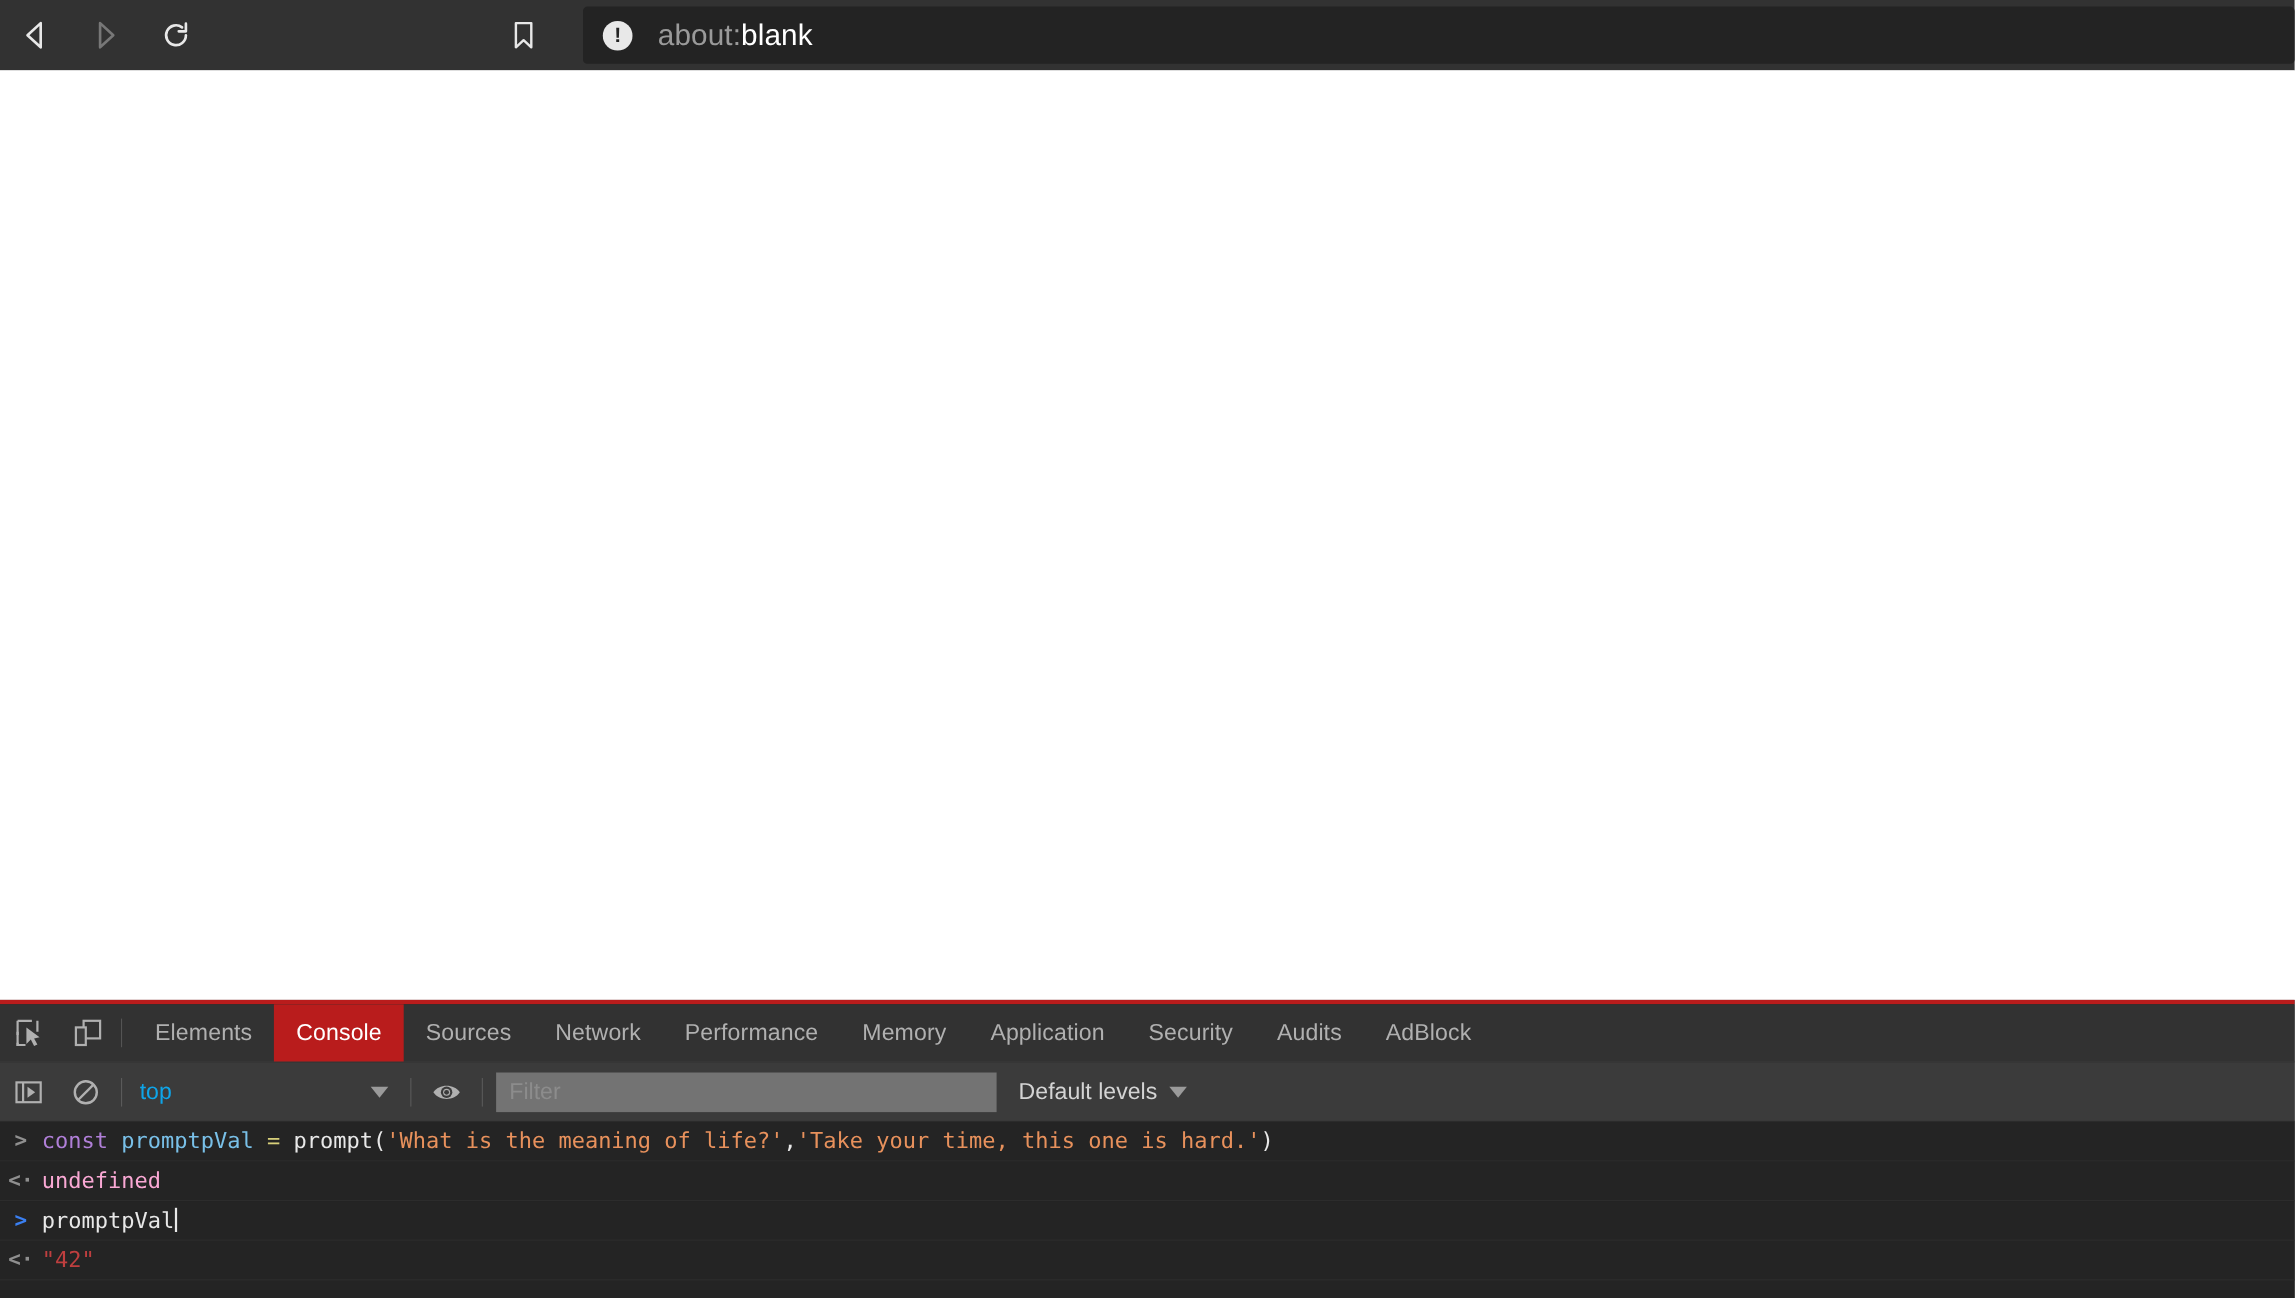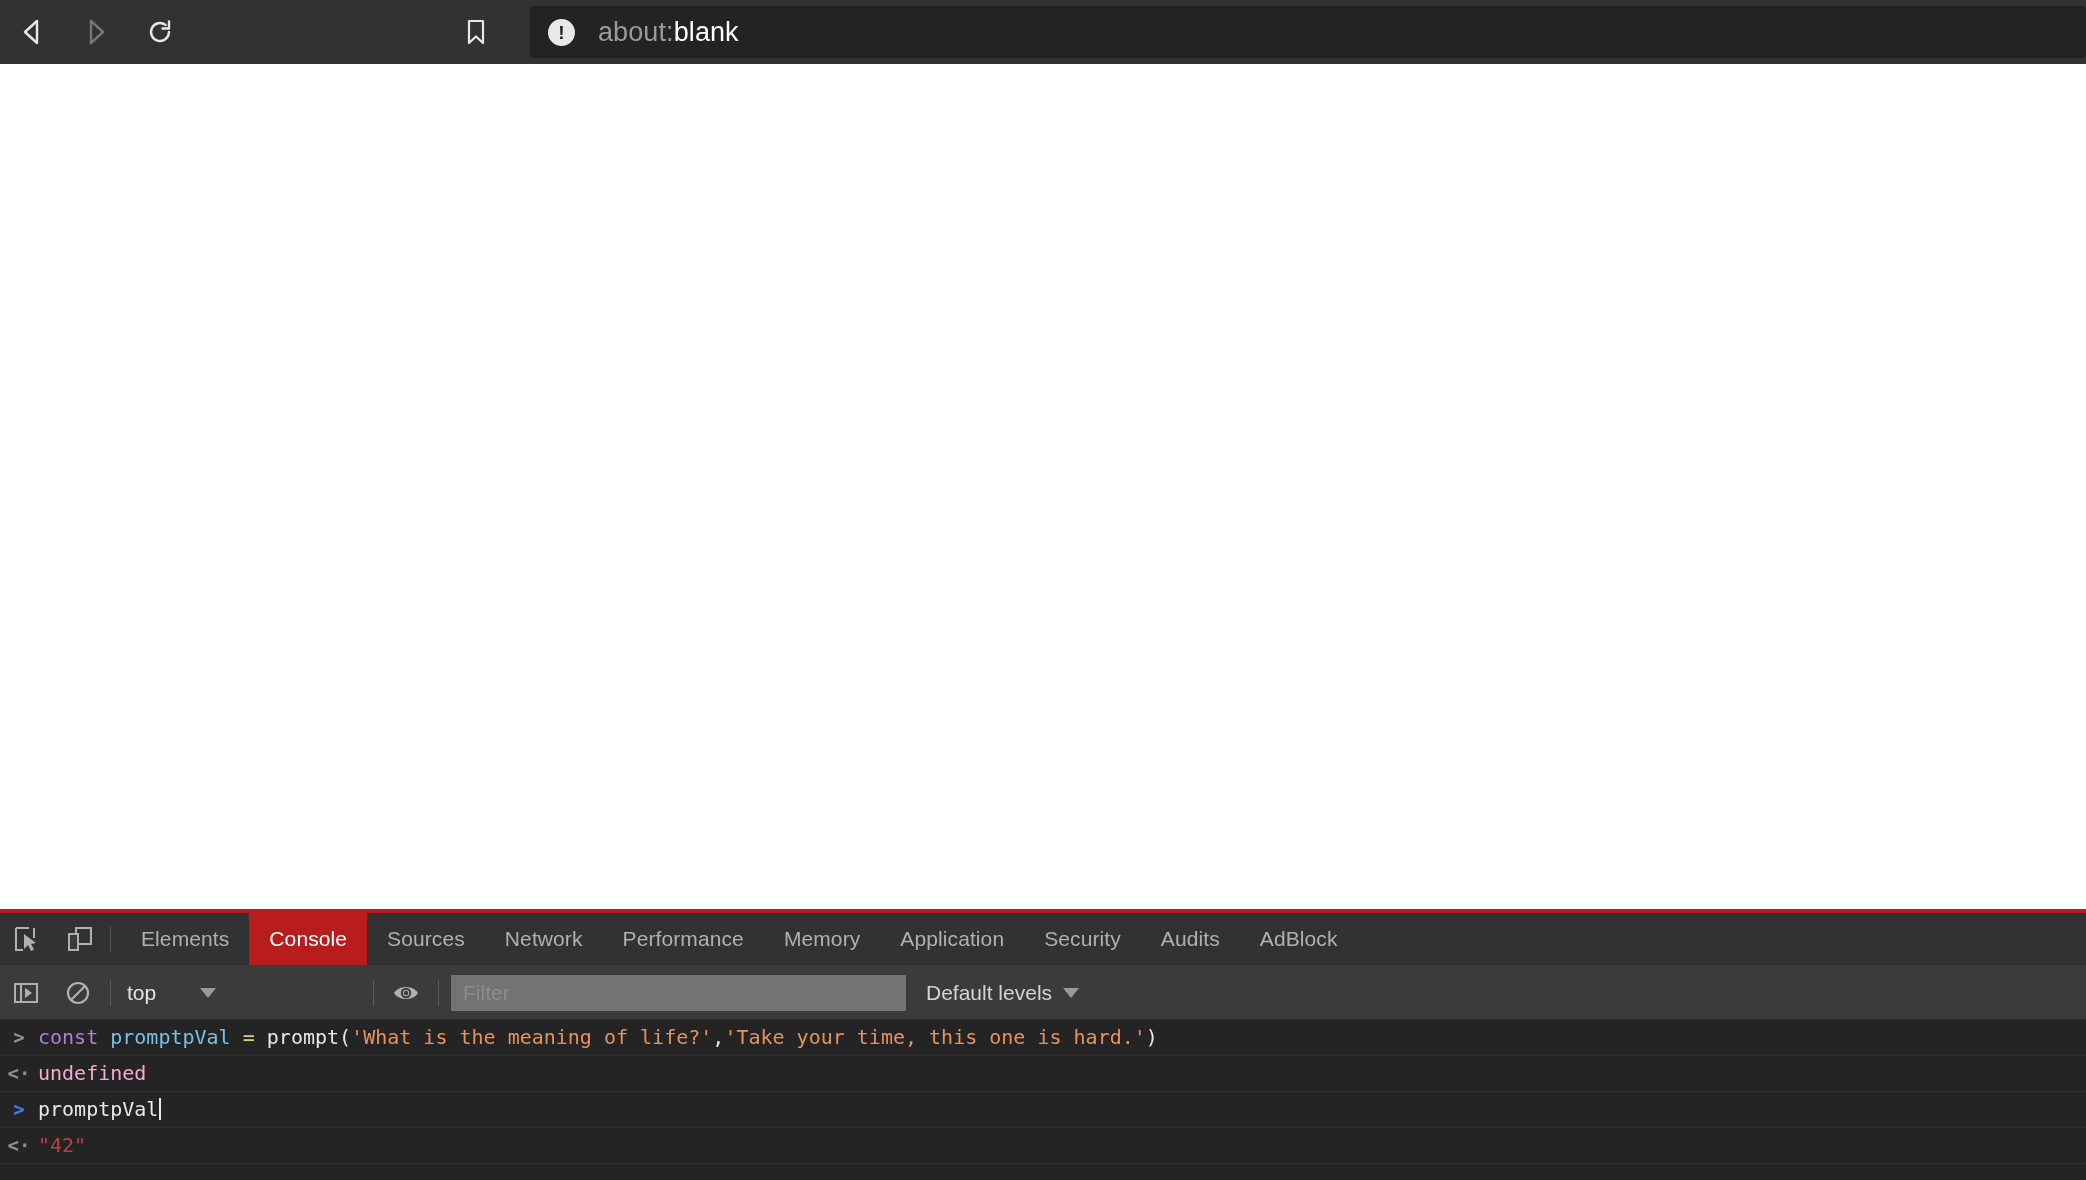--- a/index.html
+++ b/index.html
@@ -140,22 +140,23 @@
   .ct-divider {
     width: 1px; height: 26px;
     background: #5a5a5a;
     margin: 0 6px;
   }
   .context-select {
     width: 250px;
     height: 54px;
     display: flex;
     align-items: center;
+    justify-content: space-between;
     padding: 0 14px 0 10px;
-    color: #e5e5e5;
+    color: #0ea5e9;
     font-size: 21px;
     gap: 44px;
   }
   .caret-down {
     width: 0; height: 0;
     border-left: 8px solid transparent;
     border-right: 8px solid transparent;
     border-top: 10px solid #9a9a9a;
   }
   .filter-input {

